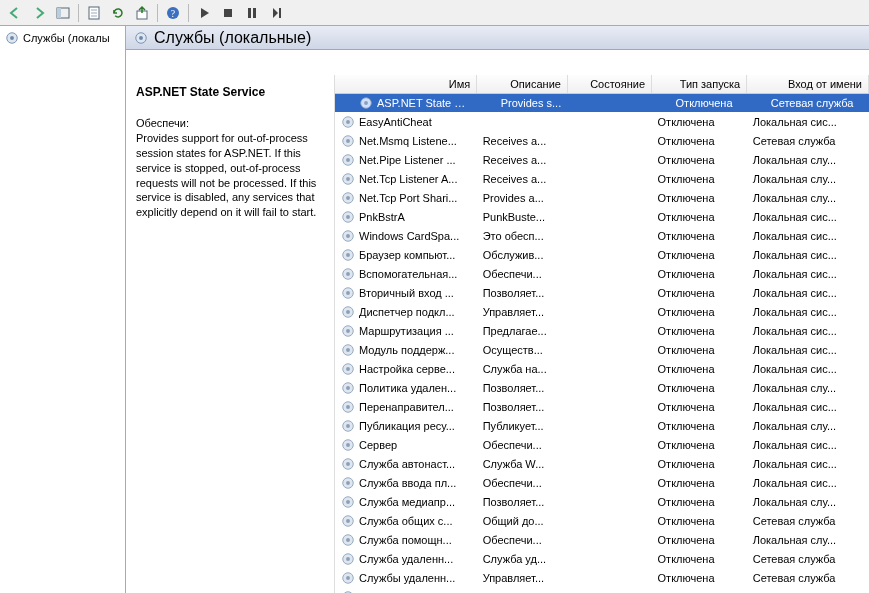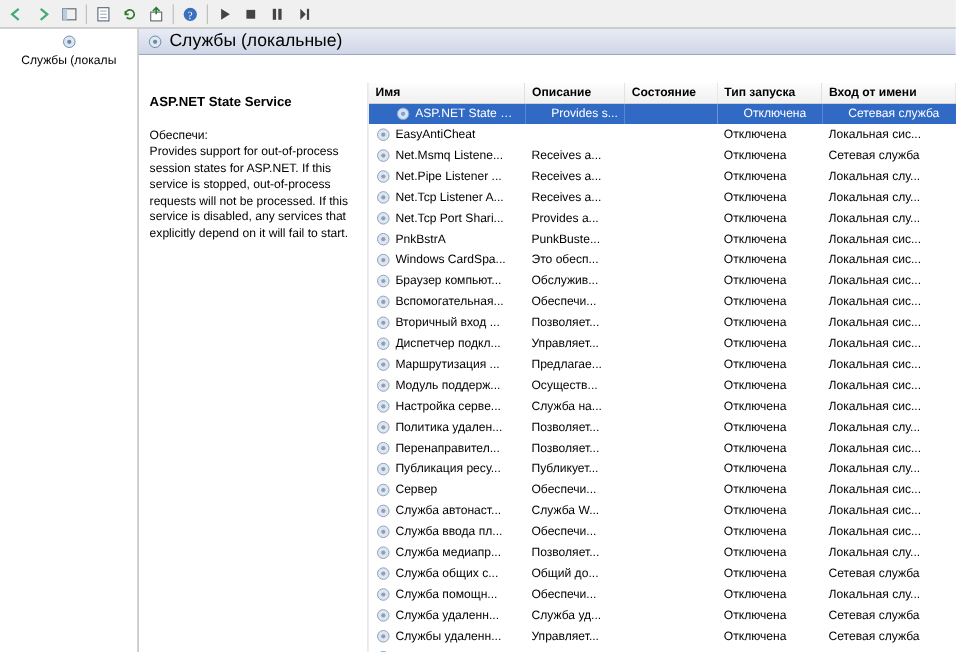--- a/index.html
+++ b/index.html
@@ -3,32 +3,32 @@
 <meta charset="utf-8">
 <style>
 * { margin: 0; padding: 0; box-sizing: border-box; }
 body { font-family: Tahoma, "Segoe UI", sans-serif; font-size: 11px; background: #fff; color: #000; width: 869px; height: 593px; overflow: hidden; display: flex; flex-direction: column; }
 .toolbar { height: 26px; border-bottom: 1px solid #aaa; display: flex; align-items: center; padding: 0 4px; gap: 2px; background: #f0f0f0; }
 .tb-btn { width: 22px; height: 22px; display: flex; align-items: center; justify-content: center; border: 1px solid transparent; cursor: pointer; }
 .tb-sep { width: 1px; height: 18px; background: #bbb; margin: 0 2px; }
 .tb-btn svg { display: block; }
 .content-area { flex: 1; display: flex; overflow: hidden; }
 .left-pane { width: 126px; border-right: 1px solid #aaa; background: #fff; padding: 3px 3px; overflow: hidden; }
-.tree-node { display: flex; align-items: center; gap: 4px; padding: 2px 2px; white-space: nowrap; flex-direction: column; }
+.tree-node { display: flex; align-items: center; gap: 4px; padding: 2px 2px; white-space: nowrap; }
 .gear { width: 14px; height: 14px; flex-shrink: 0; }
 .right-pane { flex: 1; display: flex; flex-direction: column; overflow: hidden; }
 .right-header { height: 24px; display: flex; align-items: center; padding: 0 8px; gap: 6px; background: linear-gradient(#e8ecf5, #cfd6e6); border-bottom: 1px solid #9aa8c0; font-size: 16px; }
 .right-body { flex: 1; display: flex; overflow: hidden; margin-top: 25px; }
 .detail-panel { width: 209px; padding: 10px 10px; border-right: 1px solid #ddd; overflow: hidden; }
 .svc-title { font-weight: bold; font-size: 12px; margin-bottom: 18px; }
 .svc-desc-label { margin-bottom: 2px; }
 .svc-desc { line-height: 1.35; }
 .list-panel { flex: 1; overflow: auto; }
 .list-table { width: 100%; border-collapse: collapse; table-layout: fixed; }
-.list-table th { text-align: left; font-weight: bold; padding: 3px 6px; border-right: 1px solid #ddd; border-bottom: 1px solid #ccc; background: linear-gradient(#fdfdfd, #f0f0f0); white-space: nowrap; overflow: hidden; position: sticky; top: 0; }
+.list-table th { text-align: right; font-weight: normal; padding: 3px 6px; border-right: 1px solid #ddd; border-bottom: 1px solid #ccc; background: linear-gradient(#fdfdfd, #f0f0f0); white-space: nowrap; overflow: hidden; position: sticky; top: 0; }
 .list-table td { padding: 2px 6px; white-space: nowrap; overflow: hidden; text-overflow: ellipsis; border-bottom: 1px solid transparent; height: 18px; }
 .row-icon-cell { display: flex; align-items: center; gap: 4px; overflow: hidden; }
 .row-icon-cell span { overflow: hidden; text-overflow: ellipsis; }
 tr.selected td { background: #316ac5; color: #fff; padding-left: 24px; }
 tr.selected .gear circle.g1 { fill: #cfe0ff; }
 .col-name { width: 128px; }
 .col-desc { width: 82px; }
 .col-state { width: 76px; }
 .col-start { width: 86px; }
 .col-logon { width: 110px; }

